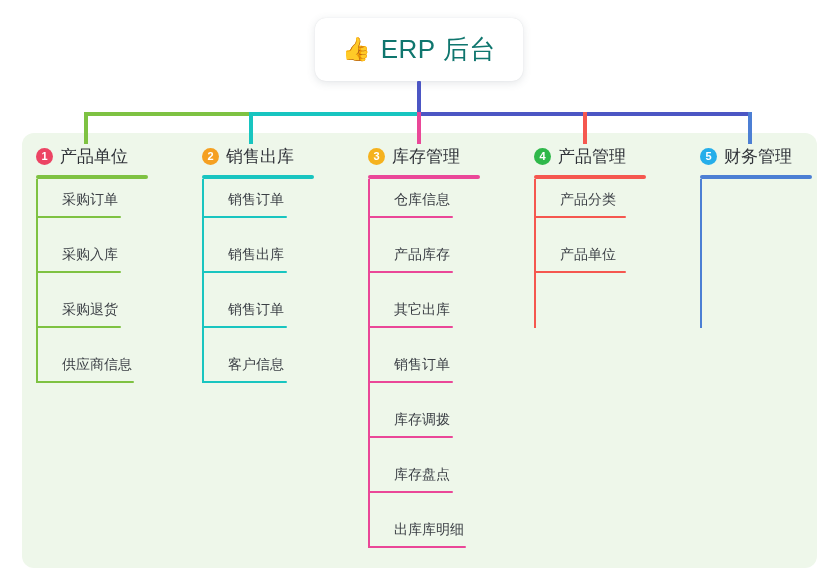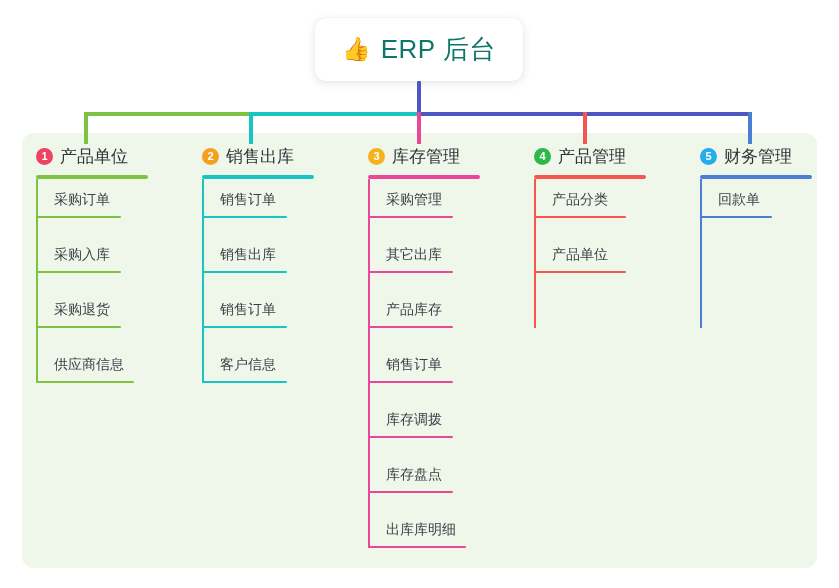--- a/index.html
+++ b/index.html
@@ -59,21 +59,21 @@
   }
   .col-title{font-size:17px;color:#2f3238;white-space:nowrap;}
   .col-rule{height:4px;border-radius:2px;margin-top:6px;}
 
   
   .spine{position:absolute;width:2px;top:0;}
 
   .items{position:relative;margin-top:0;}
   .item{position:relative;height:55px;}
   .item-label{
-    position:absolute;left:18px;top:12px;
+    position:absolute;left:26px;top:12px;
     font-size:14px;color:#3b3f45;white-space:nowrap;
   }
   .item-rule{position:absolute;left:0;top:37px;height:2px;border-radius:1px;}
 </style>
 </head>
 <body>
 
 <div id="stage">
 
   <div class="panel"></div>
@@ -150,29 +150,29 @@
       </div>
       <div class="col" style="left: 368px;">
         <div class="col-head">
           <span class="badge" style="background: rgb(245, 178, 30);">3</span>
           <span class="col-title">库存管理</span>
         </div>
         <div class="col-rule" style="width: 112px; background: rgb(234, 71, 152);"></div>
         <div class="items">
           <div class="spine" style="background: rgb(234, 71, 152); height: 369px;"></div>
           <div class="item">
-            <span class="item-label">采购管理</span>
+            <span class="item-label">仓库信息</span>
+            <div class="item-rule" style="width: 85px; background: rgb(234, 71, 152);"></div>
+          </div>
+          <div class="item">
+            <span class="item-label">产品库存</span>
             <div class="item-rule" style="width: 85px; background: rgb(234, 71, 152);"></div>
           </div>
           <div class="item">
             <span class="item-label">其它出库</span>
-            <div class="item-rule" style="width: 85px; background: rgb(234, 71, 152);"></div>
-          </div>
-          <div class="item">
-            <span class="item-label">产品库存</span>
             <div class="item-rule" style="width: 85px; background: rgb(234, 71, 152);"></div>
           </div>
           <div class="item">
             <span class="item-label">销售订单</span>
             <div class="item-rule" style="width: 85px; background: rgb(234, 71, 152);"></div>
           </div>
           <div class="item">
             <span class="item-label">库存调拨</span>
             <div class="item-rule" style="width: 85px; background: rgb(234, 71, 152);"></div>
           </div>
@@ -205,20 +205,16 @@
         </div>
       </div>
       <div class="col" style="left: 700px;">
         <div class="col-head">
           <span class="badge" style="background: rgb(37, 174, 234);">5</span>
           <span class="col-title">财务管理</span>
         </div>
         <div class="col-rule" style="width: 112px; background: rgb(76, 127, 212);"></div>
         <div class="items">
           <div class="spine" style="background: rgb(76, 127, 212); height: 149px;"></div>
-          <div class="item">
-            <span class="item-label">回款单</span>
-            <div class="item-rule" style="width: 72px; background: rgb(76, 127, 212);"></div>
-          </div>
         </div>
       </div>
     </div>
 </div>
 
 </body></html>

